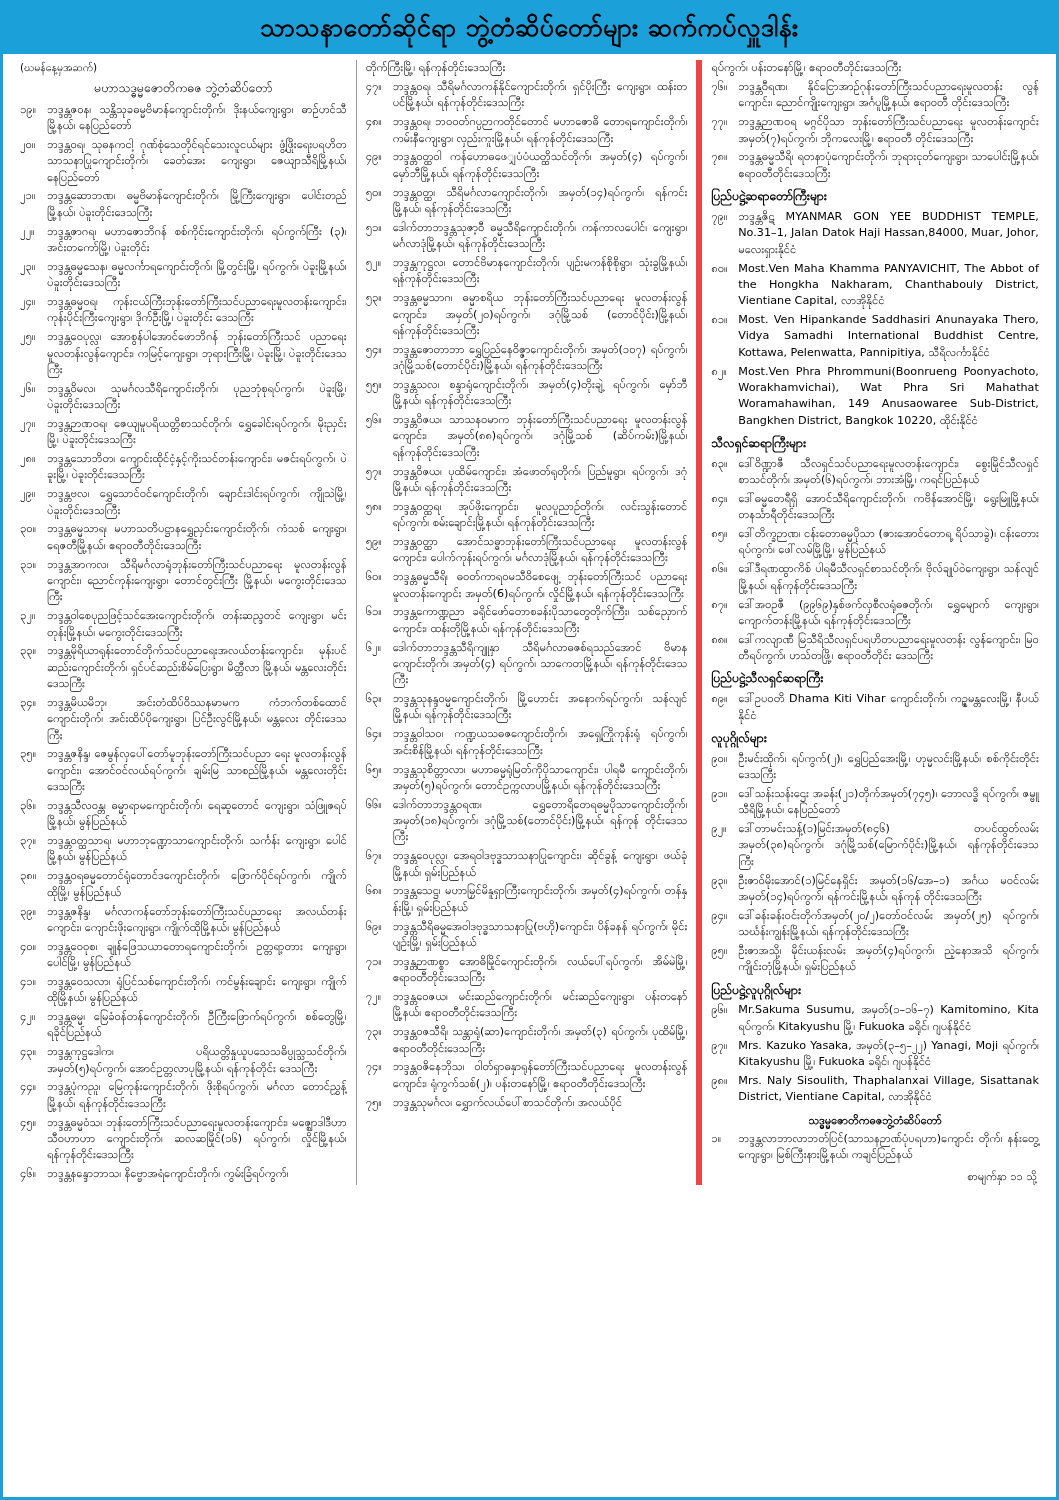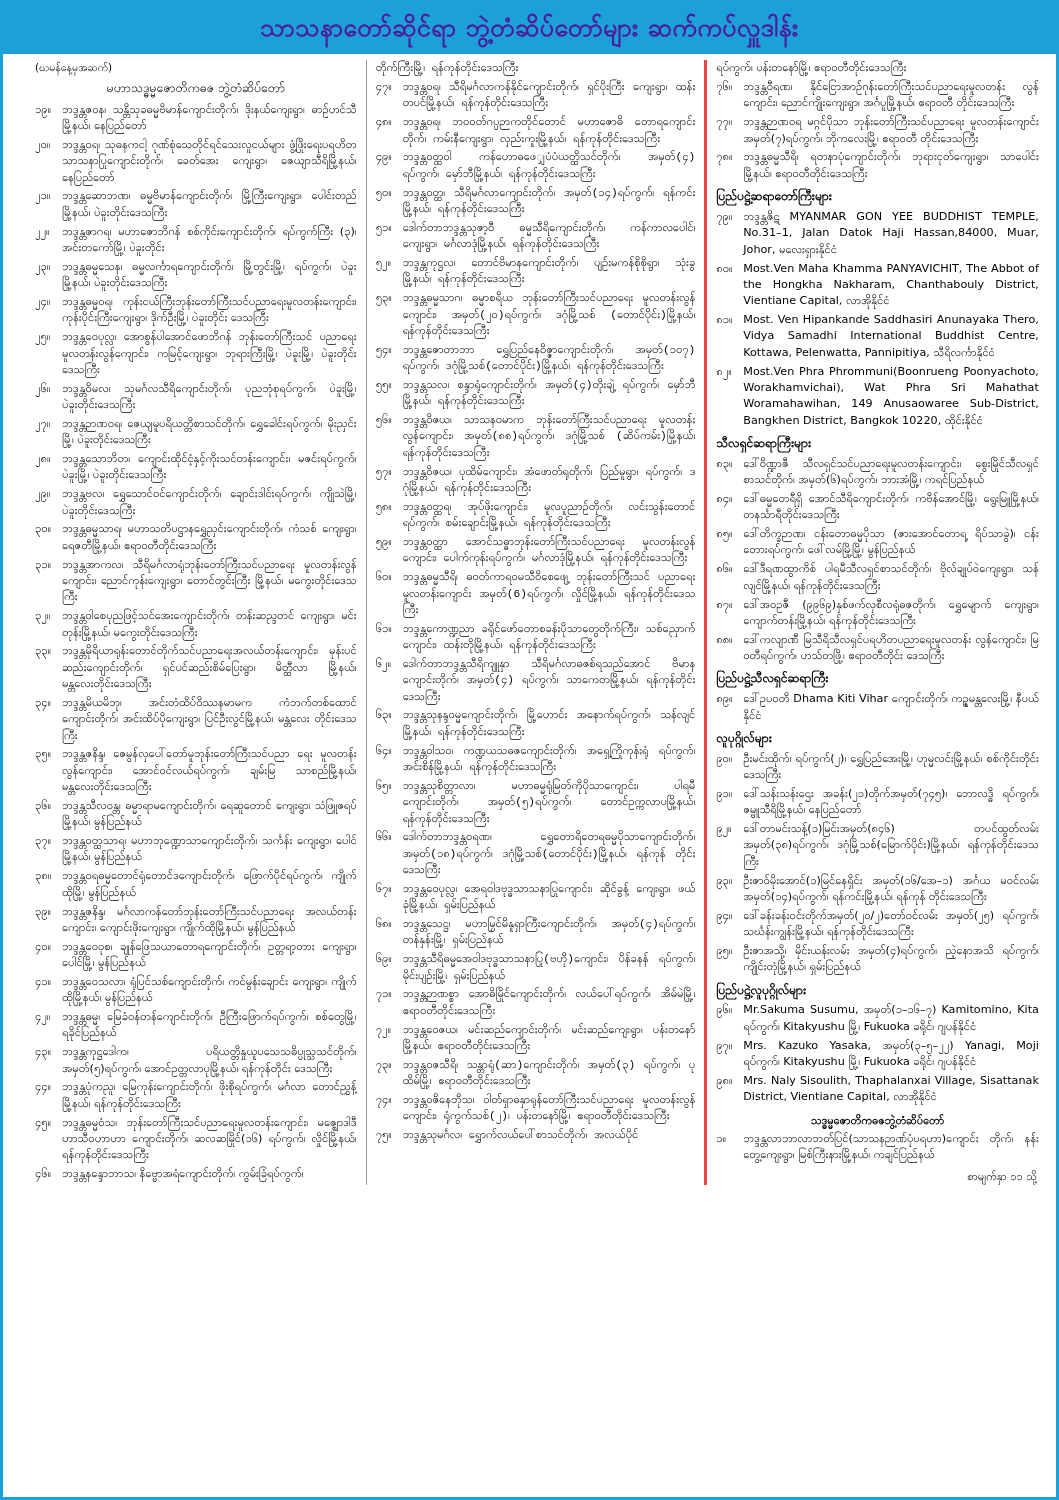--- a/index.html
+++ b/index.html
@@ -16,42 +16,42 @@
   .page {
     width: 1059px;
     min-height: 1500px;
     background: #fff;
     border: 3px solid #1ba0da;
     padding: 0;
     position: relative;
   }
   .banner {
     background: #1ba0da;
-    color: #4c1d95;
+    color: #000000;
     text-align: center;
     font-size: 25px;
     font-weight: bold;
     letter-spacing: 0.5px;
     padding: 9px 4px 11px 4px;
     line-height: 1.25;
   }
   .columns {
     display: flex;
     flex-direction: row;
-    padding: 6px 8px 4px 23px;
+    padding: 6px 8px 4px 8px;
     gap: 0;
   }
   .col {
     width: 33.33%;
     padding: 0 9px;
     font-size: 11.2px;
     line-height: 1.46;
   }
   .col.c1 { border-right: 1px solid #9a9a9a; }
-  .col.c2 { border-right: 3px solid #ef4444; font-family: Liberation Mono, monospace; }
+  .col.c2 { border-right: 6px solid #ef4444; }
   .small-note {
     font-size: 10.5px;
     margin: 0 0 3px 0;
   }
   .sect-title {
     font-weight: normal;
     text-align: center;
     font-size: 12.4px;
     margin: 1px 0 5px 0;
   }

